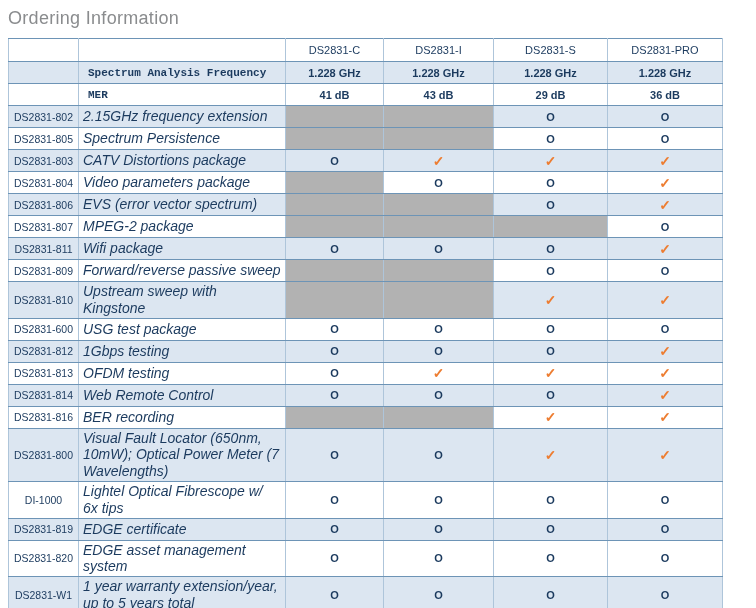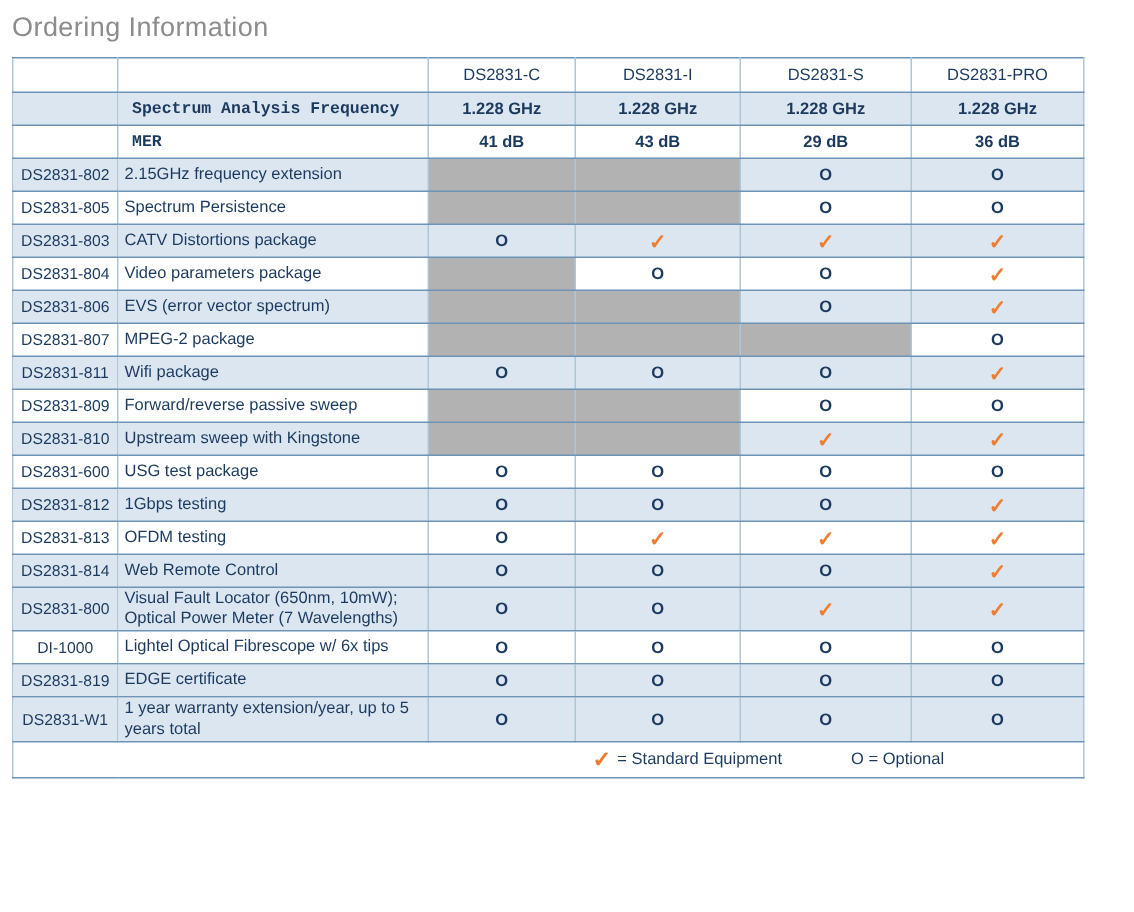--- a/index.html
+++ b/index.html
@@ -76,21 +76,21 @@
   }
   tr.spec-row.alt td { background: #dce6f1; }
   tr.spec-row.plain td { background: #ffffff; }
   td.spec-label { text-align: left !important; padding-left: 9px !important; font-family: Liberation Mono, monospace; }
 
   
   tbody tr td { height: 19px; vertical-align: middle; }
   tbody tr.alt td { background: #dce6f1; }
   tbody tr.plain td { background: #ffffff; }
   td.cell-id { text-align: center; font-size: 10.5px; }
-  td.cell-desc { text-align: left; padding-left: 9px; font-size: 11px; line-height: 1.2; }
+  td.cell-desc { text-align: left; padding-left: 9px; font-size: 14px; line-height: 1.2; font-style: italic; }
   td.cell-mark { text-align: center; }
   td.mark-O { color: #1b3a5e; font-weight: bold; font-size: 11px; }
   td.mark-check { color: #ed7d31; font-weight: bold; font-size: 14px; line-height: 1; }
   tbody tr td.mark-na { background: #b2b2b2; }
 
   
   tr.legend-row td {
     background: #ffffff;
     height: 21px;
     vertical-align: middle;
@@ -248,39 +248,55 @@
           <td class="cell-mark mark-check">✓</td>
         </tr>
         <tr class="alt">
           <td class="cell-id">DS2831-814</td>
           <td class="cell-desc">Web Remote Control</td>
           <td class="cell-mark mark-O">O</td>
           <td class="cell-mark mark-O">O</td>
           <td class="cell-mark mark-O">O</td>
           <td class="cell-mark mark-check">✓</td>
         </tr>
+        <tr class="plain">
+          <td class="cell-id">DS2831-816</td>
+          <td class="cell-desc">BER recording</td>
+          <td class="cell-mark mark-na"></td>
+          <td class="cell-mark mark-na"></td>
+          <td class="cell-mark mark-check">✓</td>
+          <td class="cell-mark mark-check">✓</td>
+        </tr>
         <tr class="alt">
           <td class="cell-id">DS2831-800</td>
           <td class="cell-desc">Visual Fault Locator (650nm, 10mW); Optical Power Meter (7 Wavelengths)</td>
           <td class="cell-mark mark-O">O</td>
           <td class="cell-mark mark-O">O</td>
           <td class="cell-mark mark-check">✓</td>
           <td class="cell-mark mark-check">✓</td>
         </tr>
         <tr class="plain">
           <td class="cell-id">DI-1000</td>
           <td class="cell-desc">Lightel Optical Fibrescope w/ 6x tips</td>
           <td class="cell-mark mark-O">O</td>
           <td class="cell-mark mark-O">O</td>
           <td class="cell-mark mark-O">O</td>
           <td class="cell-mark mark-O">O</td>
         </tr>
         <tr class="alt">
           <td class="cell-id">DS2831-819</td>
           <td class="cell-desc">EDGE certificate</td>
+          <td class="cell-mark mark-O">O</td>
+          <td class="cell-mark mark-O">O</td>
+          <td class="cell-mark mark-O">O</td>
+          <td class="cell-mark mark-O">O</td>
+        </tr>
+        <tr class="plain">
+          <td class="cell-id">DS2831-820</td>
+          <td class="cell-desc">EDGE asset management system</td>
           <td class="cell-mark mark-O">O</td>
           <td class="cell-mark mark-O">O</td>
           <td class="cell-mark mark-O">O</td>
           <td class="cell-mark mark-O">O</td>
         </tr>
         <tr class="alt">
           <td class="cell-id">DS2831-W1</td>
           <td class="cell-desc">1 year warranty extension/year, up to 5 years total</td>
           <td class="cell-mark mark-O">O</td>
           <td class="cell-mark mark-O">O</td>

